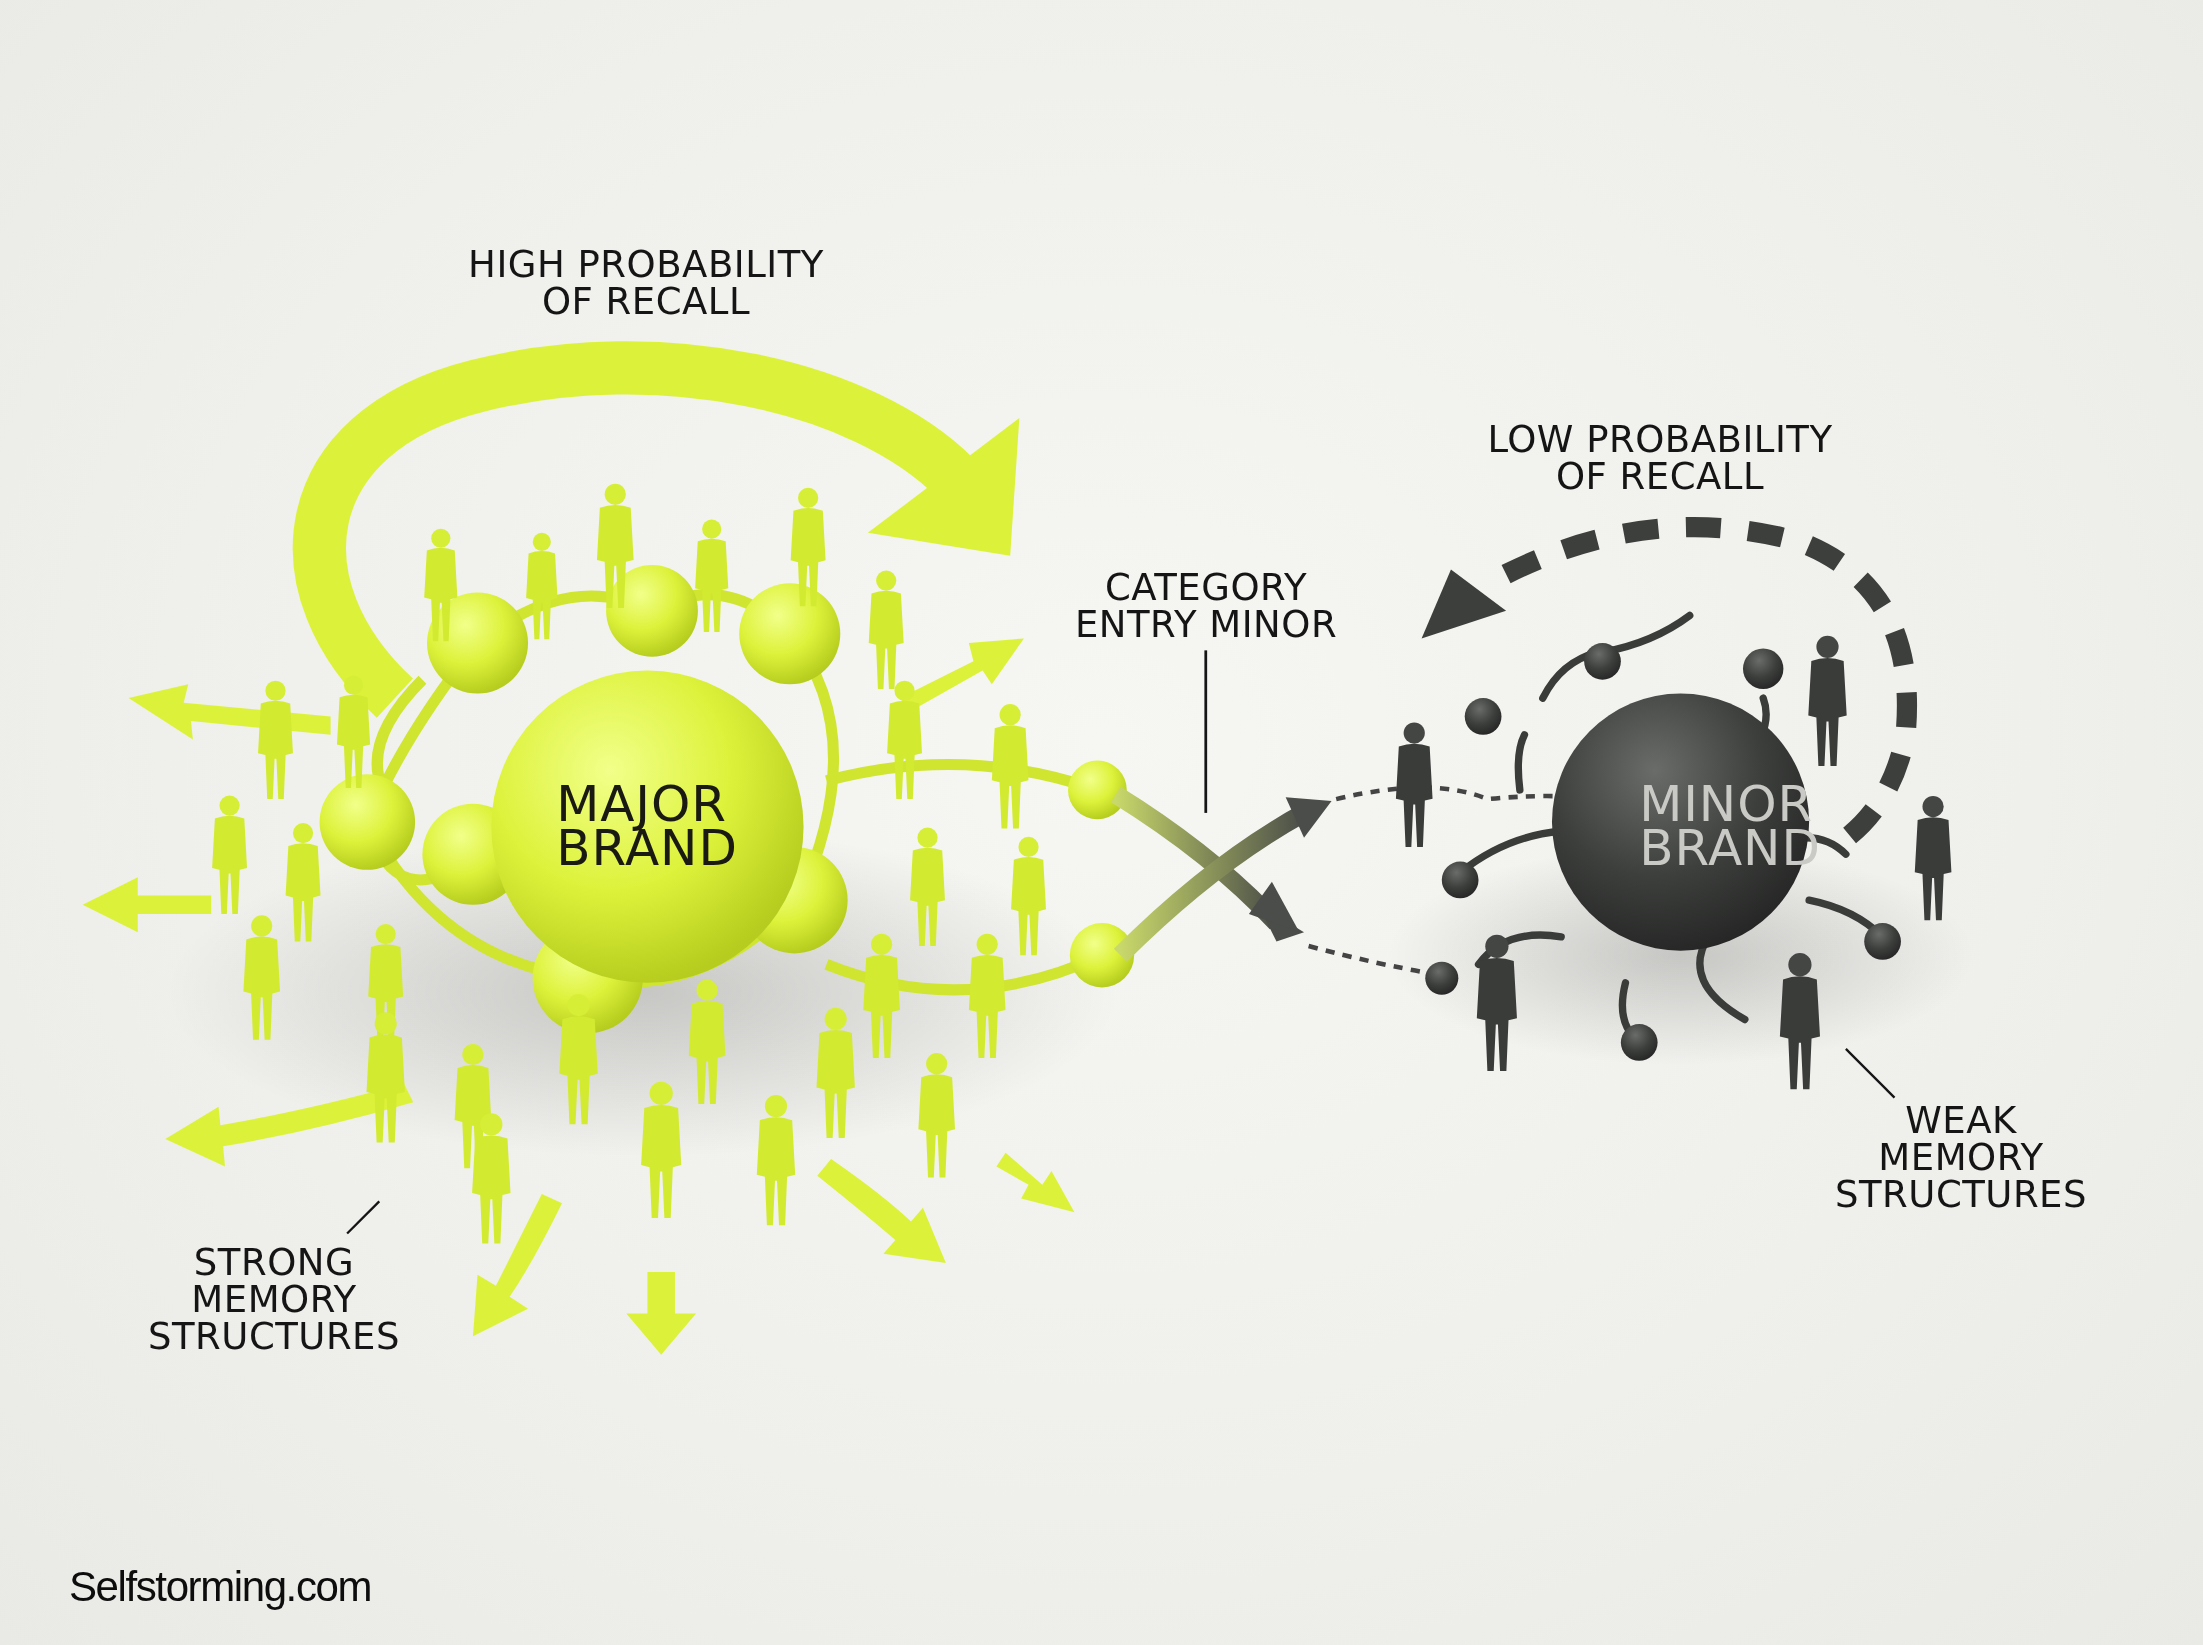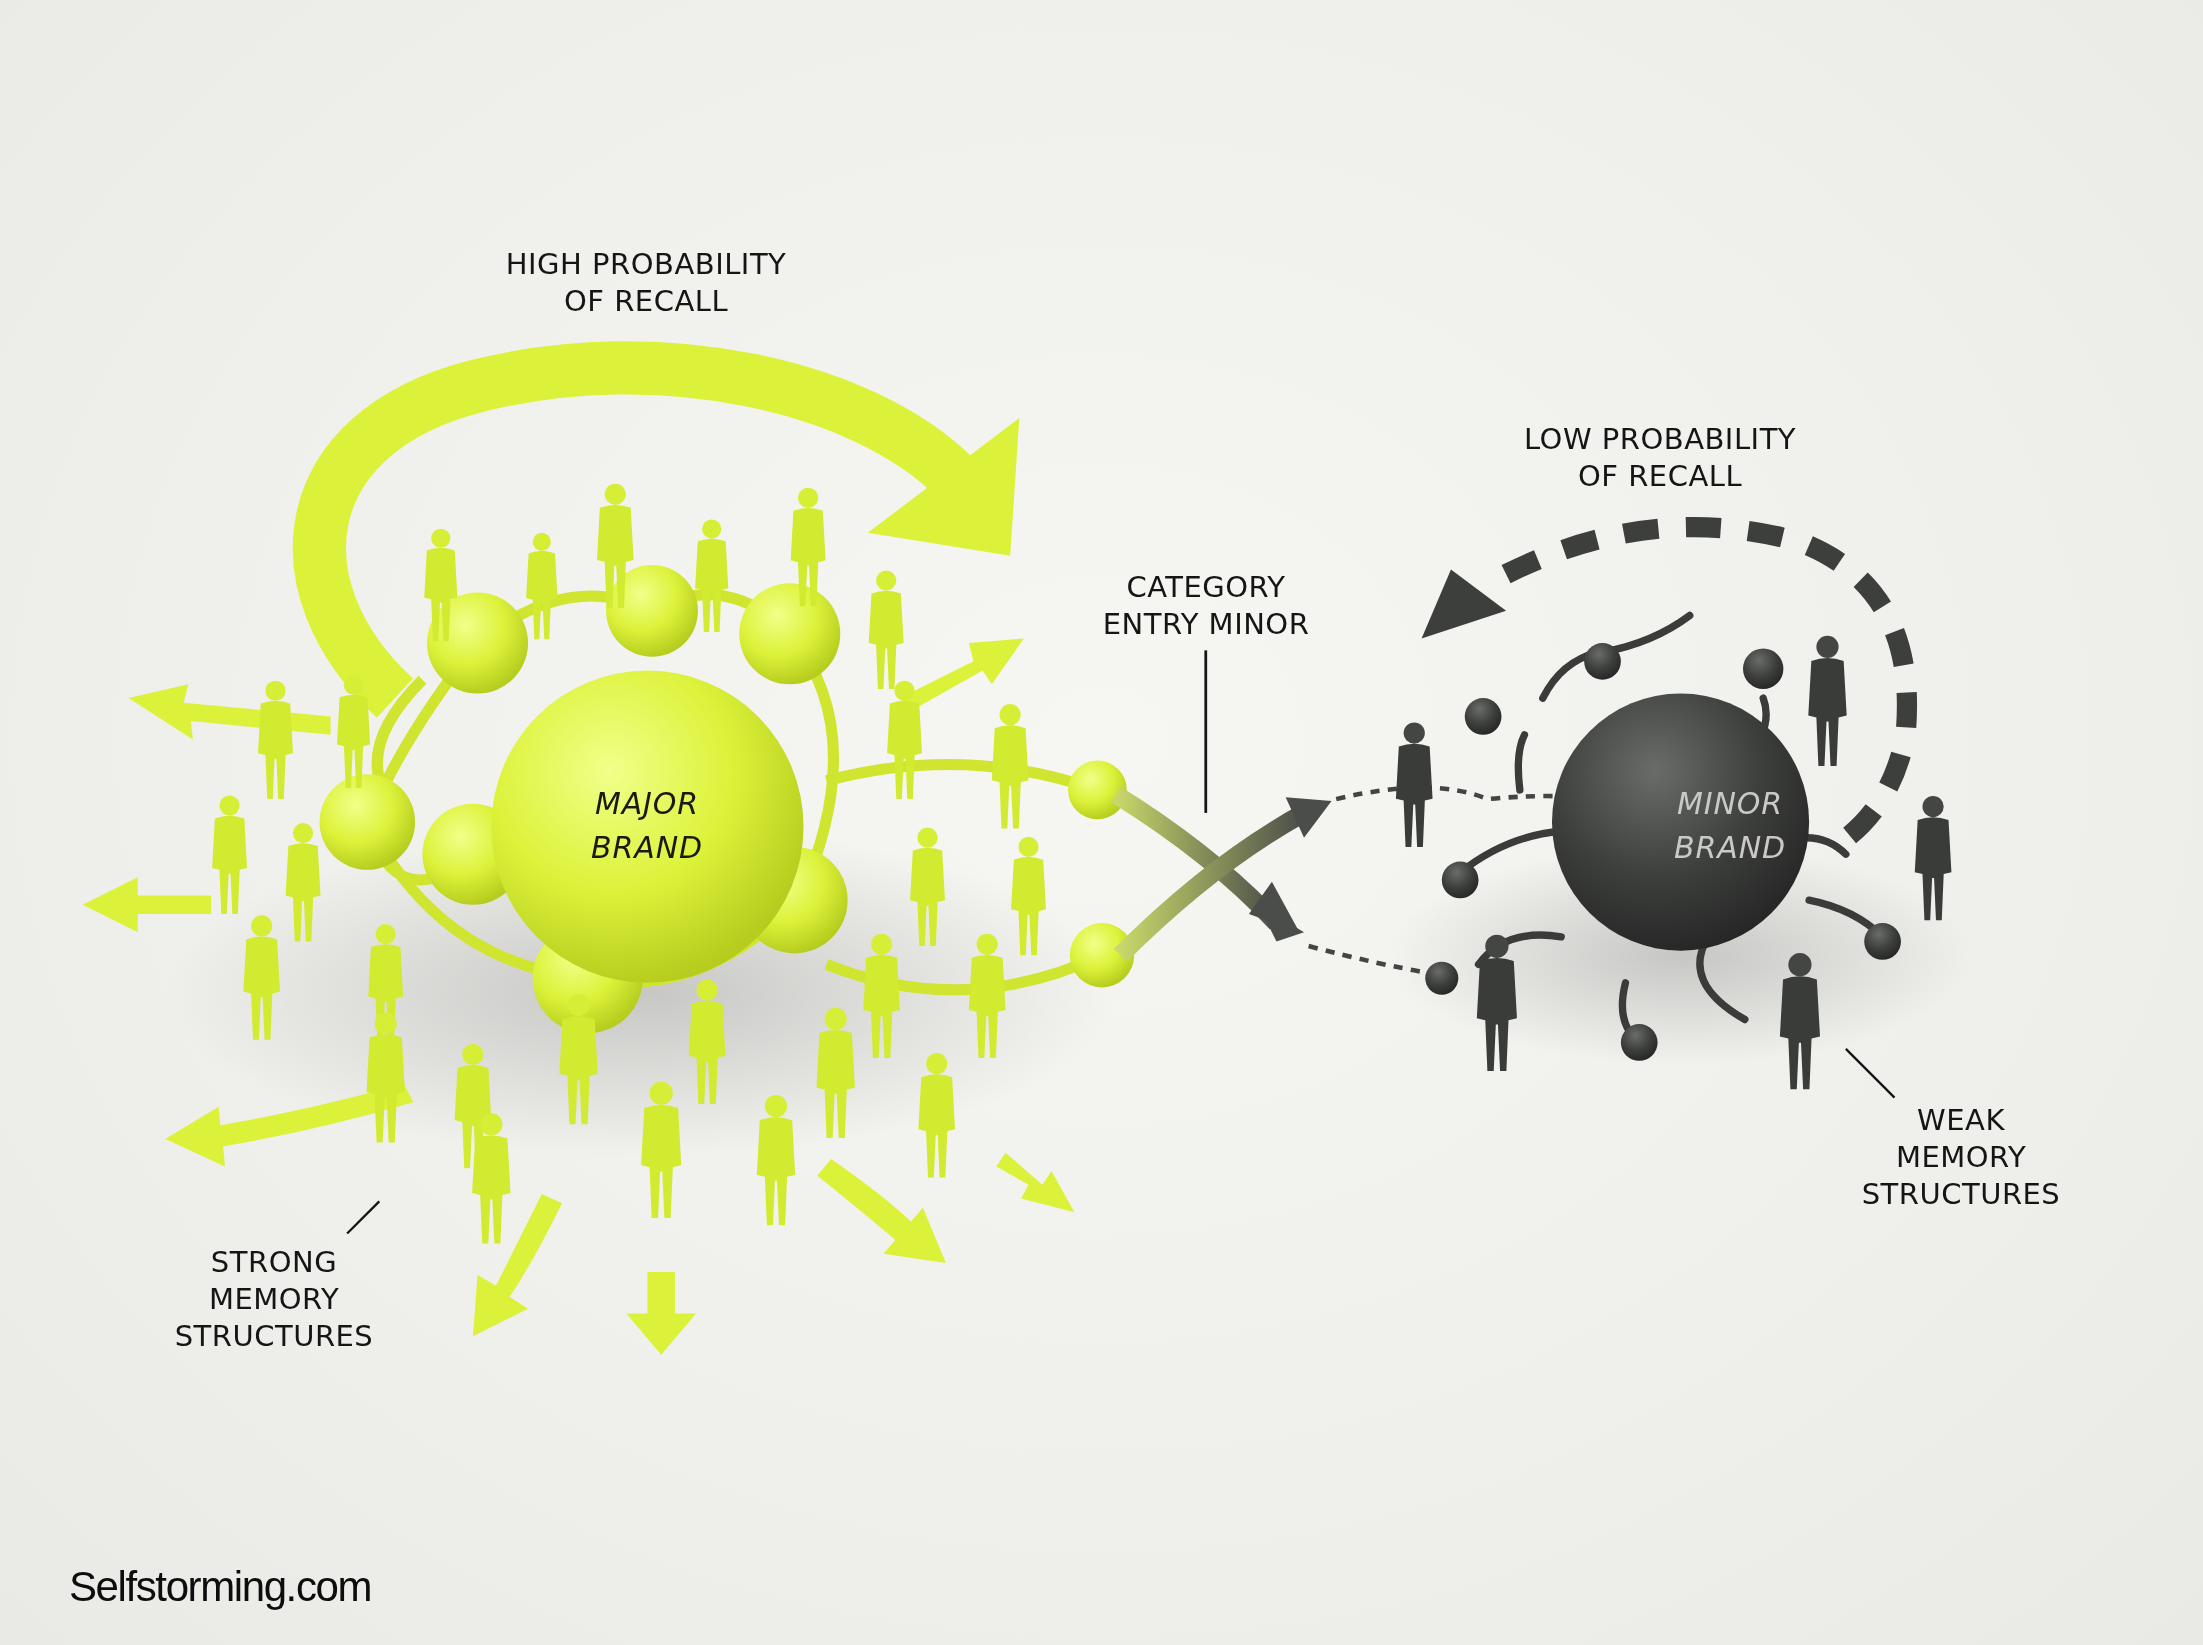--- a/index.html
+++ b/index.html
@@ -9,28 +9,28 @@
     font-family: "Liberation Sans", "DejaVu Sans", sans-serif;
   }
   #stage {
     position: absolute; left: 0; top: 0; width: 2204px; height: 1646px;
     background: radial-gradient(ellipse at 50% 45%, #f6f6f3 0%, #efefec 60%, #e9e9e5 100%);
   }
   svg.art { position: absolute; left: 0; top: 0; }
   .label {
     position: absolute; text-align: center; color: #151515;
     font-family: "DejaVu Sans", "Liberation Sans", sans-serif;
-    font-size: 29px; line-height: 37px; letter-spacing: 0.5px;
+    font-size: 37px; line-height: 37px; letter-spacing: 0.5px;
     white-space: nowrap; transform: translateX(-50%);
   }
   .label span { display: block; }
   .brand-text {
-    position: absolute; text-align: center; transform: translateX(-50%);
+    position: absolute; transform: translateX(-50%);
     font-family: "DejaVu Sans", "Liberation Sans", sans-serif;
-    font-size: 30px; line-height: 44px; letter-spacing: 0.9px; white-space: nowrap; font-style: italic;
+    font-size: 50px; line-height: 44px; letter-spacing: 0.9px; white-space: nowrap;
   }
   .brand-text span { display: block; }
   #major-text { color: #1a1a12; }
   #minor-text { color: #c9c9c6; }
   #footer-logo {
     position: absolute; left: 69px; top: 1563px;
     font-family: "Liberation Sans", "DejaVu Sans", sans-serif;
     font-weight: 400; font-size: 42px; letter-spacing: -1.4px; color: #0d0d0d;
   }
   #footer-title {

